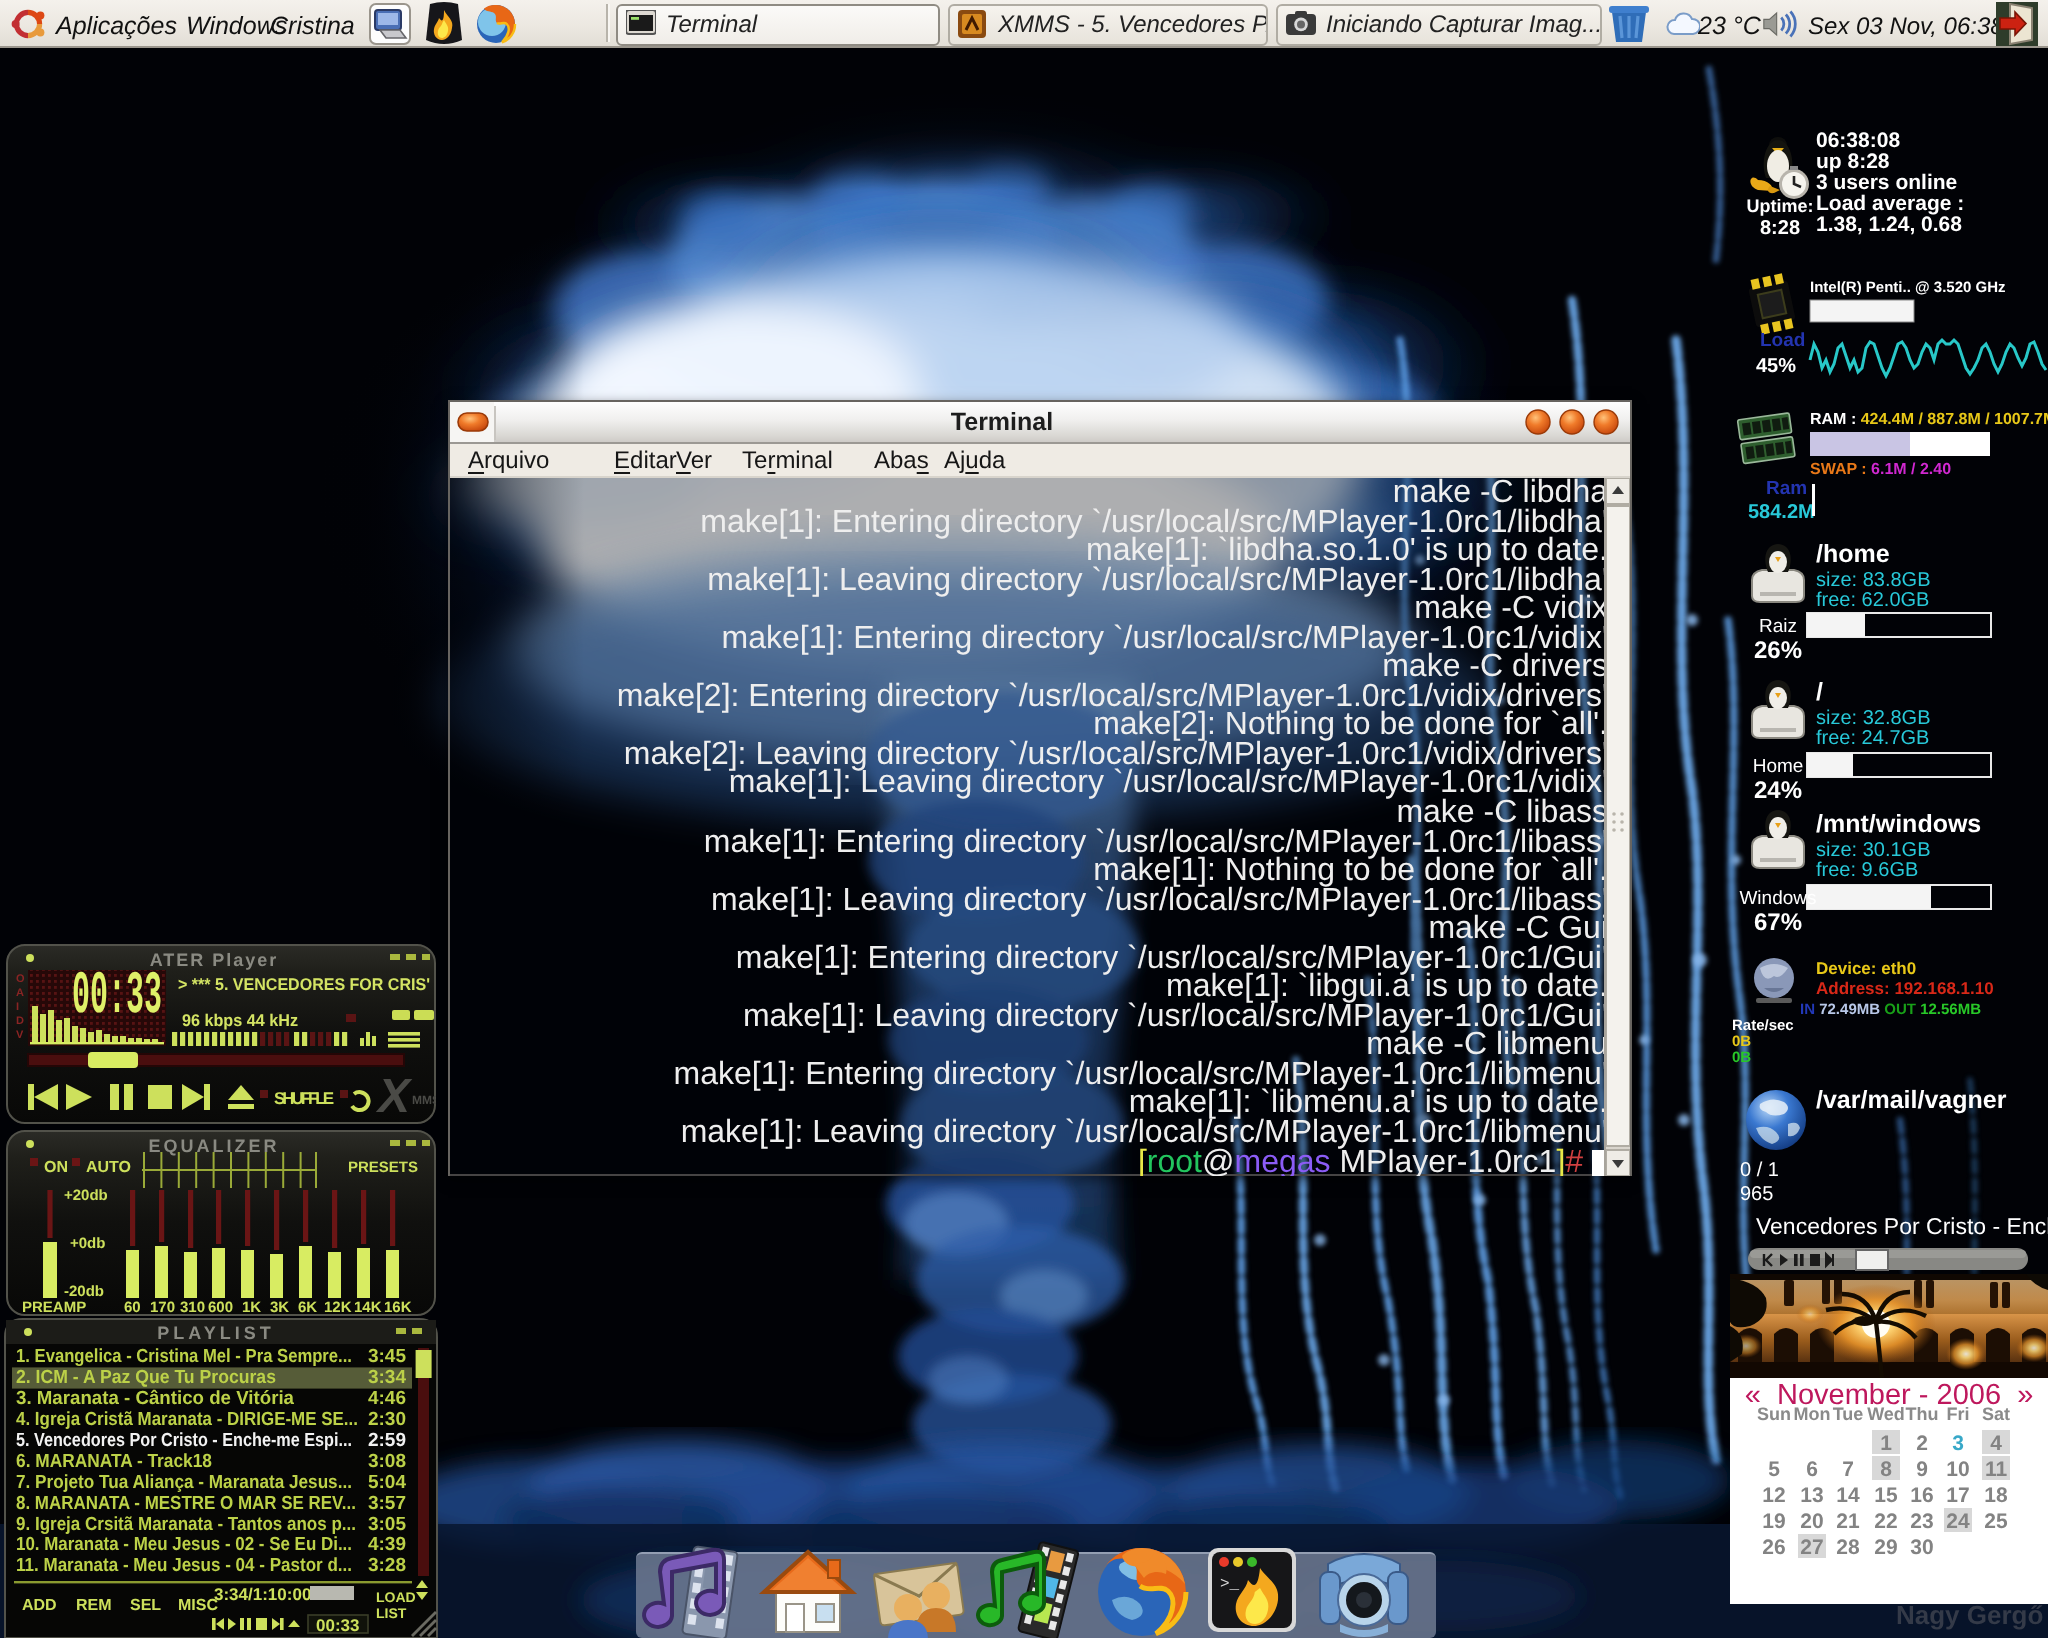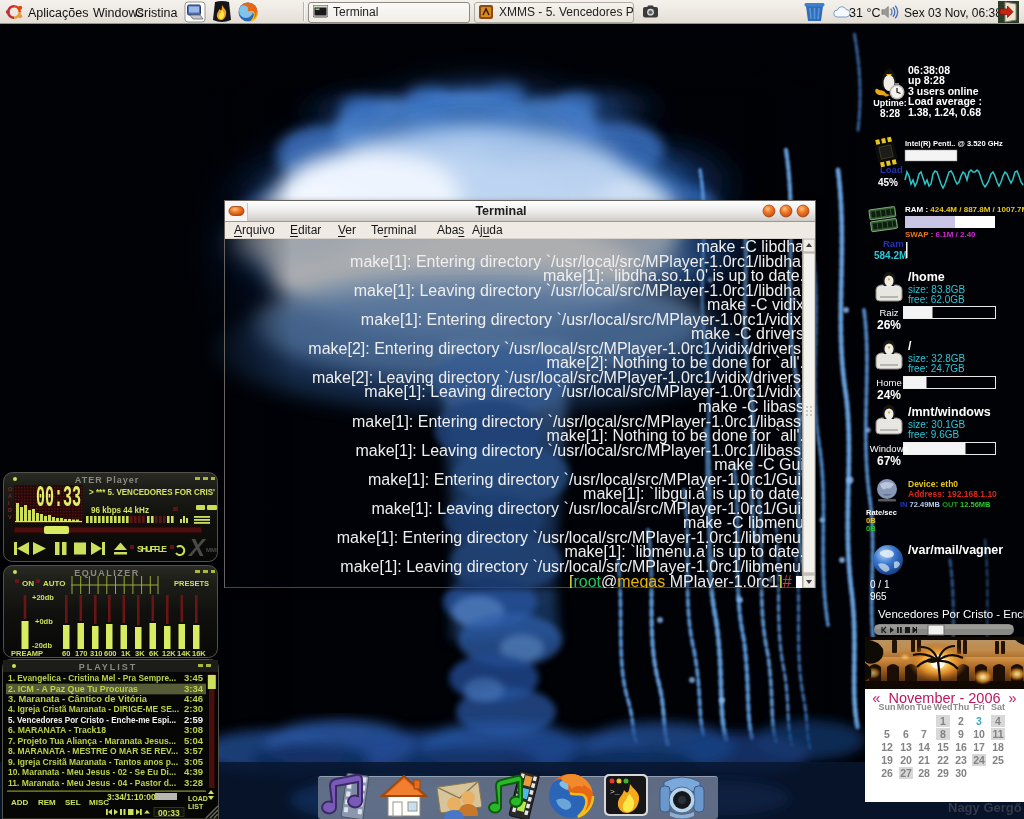--- a/index.html
+++ b/index.html
@@ -1,19 +1,19 @@
 <!DOCTYPE html>
 <html><head><meta charset="utf-8">
 <style>
 html,body{margin:0;padding:0;background:#000;}
 #desk{position:relative;width:1024px;height:819px;overflow:hidden;background:#010207;font-family:"Liberation Sans",sans-serif;}
 #desk *{box-sizing:border-box;}
 .abs{position:absolute;}
 
-#panel{position:absolute;left:0;top:0;width:1024px;height:24px;background:linear-gradient(180deg,#f4f1ec 0%,#ece8e1 55%,#e2ded6 100%);border-bottom:1px solid #9a958c;color:#1a1a1a;font-size:13px;}
+#panel{position:absolute;left:0;top:0;width:1024px;height:24px;background:linear-gradient(180deg,#f4f1ec 0%,#ece8e1 55%,#e2ded6 100%);border-bottom:1px solid #9a958c;color:#1a1a1a;font-size:13px;font-style:italic;}
 .ptxt{position:absolute;top:3.5px;line-height:18px;color:#111;font-size:12.5px;}
 .tbtn{position:absolute;top:1.5px;height:21px;border:1px solid #b0aca3;border-radius:3px;background:linear-gradient(180deg,#f6f3ee,#e7e3db);font-size:12px;color:#222;padding:2.5px 5px 0 24px;white-space:nowrap;overflow:hidden;}
 .tbtn.on{background:linear-gradient(180deg,#fbfaf8,#f0ede8);border-color:#8f8b83;}
 
 #term{position:absolute;left:224px;top:200px;width:592px;height:388px;border:1px solid #676460;box-shadow:0 2px 6px rgba(0,0,0,.5);}
 #ttitle{position:absolute;left:0;top:0;width:100%;height:21px;background:linear-gradient(180deg,#fefefe 0%,#f0efee 45%,#d9d7d3 85%,#cecbc7 100%);border-bottom:1px solid #9b9893;}
 #ttitle .cap{position:absolute;left:0;top:0;width:552px;text-align:center;font-size:12.5px;font-weight:bold;color:#1d1d1d;line-height:20px;}
 #tmenu{position:absolute;left:0;top:21px;width:100%;height:17px;background:#efebe4;font-size:12px;color:#161616;border-bottom:1px solid #d8d4cc;}
 #tmenu span{position:absolute;top:1px;}
 #tbody{position:absolute;left:0;top:38px;width:579px;height:349px;background:rgba(1,3,8,0.32);font-family:Liberation Sans, sans-serif;font-size:16px;line-height:14.54px;color:#eeeeee;white-space:pre;padding:1px 0 0 3px;overflow:hidden;text-align:right;}
@@ -250,37 +250,38 @@
         <rect x="0" y="0" width="15" height="12" rx="1.5" fill="#ddd9d2" stroke="#555"></rect>
         <rect x="1.5" y="2.5" width="12" height="8" fill="#1a1a1a"></rect>
         <rect x="2.5" y="3.5" width="4" height="1.4" fill="#9adf6a"></rect>
       </svg>
  <div class="tbtn" style="left:474px;width:160px">XMMS - 5. Vencedores P...</div>
  <svg class="abs" style="left:479px;top:5px" width="14" height="14" viewBox="0 0 14 14">
         <rect width="14" height="14" rx="2" fill="#8a4a10"></rect>
         <rect x="2" y="2" width="10" height="10" rx="1" fill="#d88a20"></rect>
         <path d="M4 10 L7 4 L10 10" stroke="#401a00" stroke-width="1.5" fill="none"></path>
       </svg>
+ <div class="tbtn" style="left:638px;width:163px">Iniciando Capturar Imag...</div>
  <svg class="abs" style="left:643px;top:5px" width="15" height="13" viewBox="0 0 15 13">
         <rect x="0" y="2" width="15" height="10.5" rx="2" fill="#3a3a3a"></rect>
         <rect x="4.5" y="0.5" width="6" height="3" rx="1" fill="#3a3a3a"></rect>
         <circle cx="7.5" cy="7.2" r="3.4" fill="#d8d8d8"></circle>
         <circle cx="7.5" cy="7.2" r="2" fill="#666"></circle>
       </svg>
 
  <svg class="abs" style="left:803px;top:2px" width="23" height="20" viewBox="0 0 23 20">
   <path d="M3 4 L20 4 L18 19 L5 19 Z" fill="#2f6db8"></path>
   <rect x="1.5" y="1" width="20" height="3.5" rx="1.5" fill="#3f7fce"></rect>
   <path d="M7 6 L8 17 M11.5 6 L11.5 17 M16 6 L15 17" stroke="#5a95d8" stroke-width="1.6"></path>
  </svg>
 
  <svg class="abs" style="left:833px;top:5px" width="17" height="13" viewBox="0 0 17 13">
   <path d="M4 12 A3.5 3.5 0 0 1 4.5 5 A4.5 4.5 0 0 1 13 4.5 A3.2 3.2 0 0 1 13.5 12 Z" fill="#f4f8ff" stroke="#7a9cc8" stroke-width="1"></path>
  </svg>
- <span class="ptxt" style="left:849px;font-size:12.5px">31 °C</span>
+ <span class="ptxt" style="left:849px;font-size:12.5px">23 °C</span>
 
  <svg class="abs" style="left:881px;top:4px" width="22" height="16" viewBox="0 0 24 16">
   <path d="M1 5.5 L4 5.5 L8 2 L8 14 L4 10.5 L1 10.5 Z" fill="#9a9a94" stroke="#6a6a64" stroke-width=".6"></path>
   <path d="M10.5 4.5 A5 5 0 0 1 10.5 11.5 M13 2.8 A7.5 7.5 0 0 1 13 13.2 M15.5 1.2 A10 10 0 0 1 15.5 14.8" stroke="#4a72b8" stroke-width="1.5" fill="none"></path>
  </svg>
  <span class="ptxt" style="left:904px;font-size:12px">Sex 03 Nov, 06:38</span>
 
  <svg class="abs" style="left:997px;top:1px" width="23" height="22" viewBox="0 0 23 22">
   <rect x="1" y="0" width="21" height="22" fill="#2e3c2a"></rect>
   <path d="M8 1 L19 3 L19 19 L8 21 Z" fill="#ece5d2" stroke="#8a8272"></path>
@@ -302,21 +303,21 @@
    </radialGradient>
           </defs>
    <rect x="4" y="5.5" width="15" height="9" rx="4.5" fill="url(#obtn)" stroke="#9a3a08" stroke-width=".8"></rect>
    <circle cx="544" cy="10" r="6" fill="url(#obtn)" stroke="#9a3a08" stroke-width=".7"></circle>
    <circle cx="561" cy="10" r="6" fill="url(#obtn)" stroke="#9a3a08" stroke-width=".7"></circle>
    <circle cx="578" cy="10" r="6" fill="url(#obtn)" stroke="#9a3a08" stroke-width=".7"></circle>
   </svg>
  </div>
  <div id="tmenu">
   <span style="left:9px"><u>A</u>rquivo</span>
-  <span style="left:65px"><u>E</u>ditar</span>
+  <span style="left:82px"><u>E</u>ditar</span>
   <span style="left:113px"><u>V</u>er</span>
   <span style="left:146px">Te<u>r</u>minal</span>
   <span style="left:212px">Aba<u>s</u></span>
   <span style="left:247px">Aj<u>u</u>da</span>
  </div>
  <div id="tbody">make -C libdha
 make[1]: Entering directory `/usr/local/src/MPlayer-1.0rc1/libdha'
 make[1]: `libdha.so.1.0' is up to date.
 make[1]: Leaving directory `/usr/local/src/MPlayer-1.0rc1/libdha'
 make -C vidix
@@ -331,21 +332,21 @@
 make[1]: Nothing to be done for `all'.
 make[1]: Leaving directory `/usr/local/src/MPlayer-1.0rc1/libass'
 make -C Gui
 make[1]: Entering directory `/usr/local/src/MPlayer-1.0rc1/Gui'
 make[1]: `libgui.a' is up to date.
 make[1]: Leaving directory `/usr/local/src/MPlayer-1.0rc1/Gui'
 make -C libmenu
 make[1]: Entering directory `/usr/local/src/MPlayer-1.0rc1/libmenu'
 make[1]: `libmenu.a' is up to date.
 make[1]: Leaving directory `/usr/local/src/MPlayer-1.0rc1/libmenu'
-<span style="color:#e8e848">[</span><span style="color:#22c55e">root</span>@<span style="color:#eab308">megas</span> MPlayer-1.0rc1<span style="color:#e8e848">]</span><span style="color:#d04040">#</span> <span style="display:inline-block;width:8px;height:13px;background:#fff;vertical-align:-2px"></span></div>
+<span style="color:#e8e848">[</span><span style="color:#22c55e">root</span>@<span style="color:#8b5cf6">megas</span> MPlayer-1.0rc1<span style="color:#e8e848">]</span><span style="color:#d04040">#</span> <span style="display:inline-block;width:8px;height:13px;background:#fff;vertical-align:-2px"></span></div>
  <div id="tscroll">
   <svg class="abs" style="left:0;top:0" width="12" height="349" viewBox="0 0 12 349">
    <rect x="0" y="0" width="12" height="13" fill="#efece6" stroke="#b0aca3" stroke-width="1"></rect>
    <path d="M3 8 L6 4 L9 8 Z" fill="#3a3a3a"></path>
    <rect x="0" y="14" width="12" height="320" fill="#f4f2ed" stroke="#b0aca3" stroke-width="1"></rect>
    <g fill="#b8b4ab">
             <circle cx="4" cy="168" r=".9"></circle>
             <circle cx="8" cy="168" r=".9"></circle>
             <circle cx="4" cy="172" r=".9"></circle>
             <circle cx="8" cy="172" r=".9"></circle>

